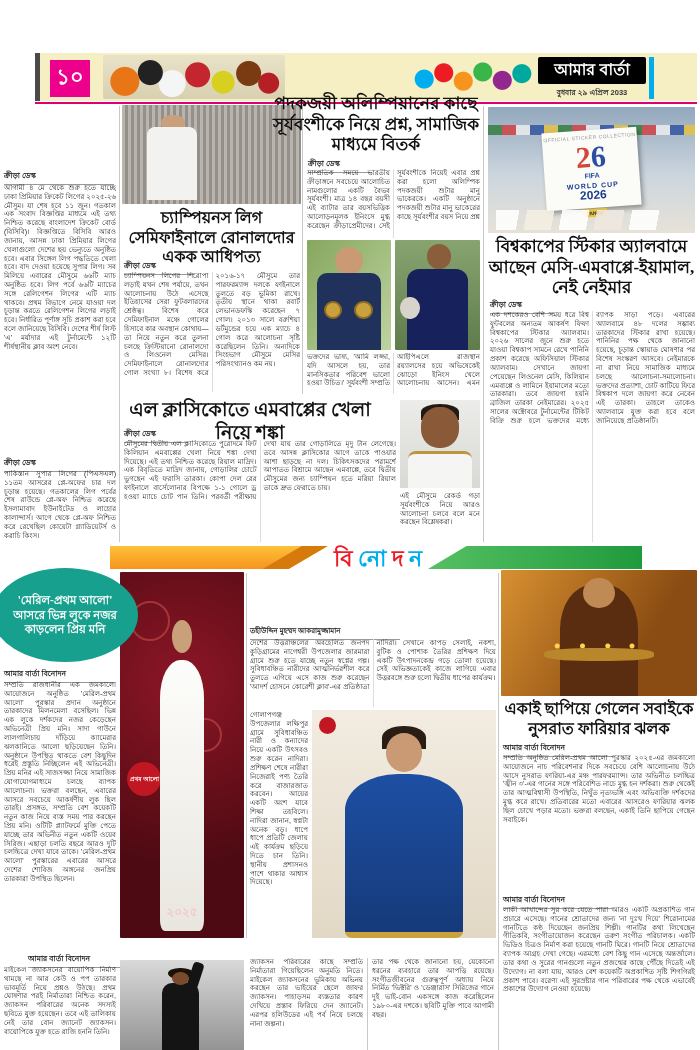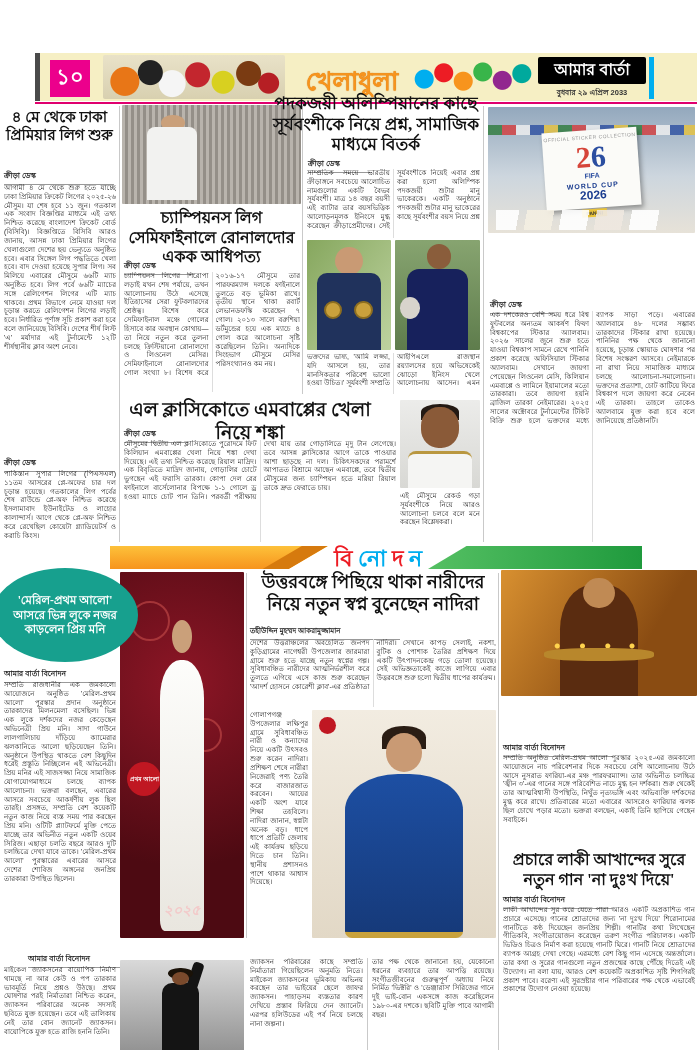--- a/index.html
+++ b/index.html
@@ -69,21 +69,21 @@
       background:linear-gradient(100deg, #fff 0 12%, transparent 12% 16%, #f4efe2 16% 30%, transparent 30% 34%, #fff 34% 48%, transparent 48% 52%, #efe8e0 52% 66%, transparent 66% 70%, #fff 70% 84%, transparent 84%); opacity:.9; }
   .ph-mbappe { background:linear-gradient(#ececea,#d8d8d4); }
   .ph-mbappe .head { position:absolute; left:26%; top:8%; width:48%; height:46%; background:#8a5a38; border-radius:46%; }
   .ph-mbappe .hair { position:absolute; left:26%; top:5%; width:48%; height:18%; background:#241a14; border-radius:50% 50% 0 0; }
   .ph-mbappe .jersey { position:absolute; left:10%; top:58%; width:80%; height:42%; background:#f5f5f3; border-top:3px solid #b9973f; border-radius:8px 8px 0 0; }
   .ph-priyo { background:radial-gradient(circle at 50% 30%, #8d1626, #4d0a12 70%); }
   .ph-priyo .ring { position:absolute; border:2px solid #b44; border-radius:50%; opacity:.7; }
   .ph-priyo .badge { position:absolute; background:#C01722; color:#fff; border-radius:50%; display:flex; align-items:center; justify-content:center; font-size:6px; font-weight:bold; text-align:center; }
   .ph-priyo .gown { position:absolute; left:32%; top:24%; width:36%; height:74%; background:linear-gradient(#fdfdfb,#e9e6df); border-radius:45% 45% 10% 10%/14% 14% 4% 4%; }
   .ph-priyo .head { position:absolute; left:42%; top:13%; width:16%; height:9%; background:#caa07a; border-radius:50%; }
-  .ph-priyo .yr { position:absolute; left:0; bottom:4%; width:100%; text-align:center; color:#f3c9c9; font-size:14px; font-weight:bold;font-style:italic; }
+  .ph-priyo .yr { position:absolute; left:0; bottom:4%; width:100%; text-align:center; color:#f3c9c9; font-size:12px; font-weight:bold; }
   .ph-nadira { background:linear-gradient(#f2ece1,#e2d8c6); }
   .ph-nadira .saree { position:absolute; left:18%; top:28%; width:64%; height:72%; background:linear-gradient(#1d4fa3,#163a7a); border-radius:45% 45% 6% 6%/22% 22% 4% 4%; border-bottom:6px solid #c9a23c; }
   .ph-nadira .head { position:absolute; left:40%; top:10%; width:20%; height:17%; background:#c99a74; border-radius:50%; }
   .ph-nadira .hair { position:absolute; left:38%; top:7%; width:24%; height:10%; background:#2a1d14; border-radius:50% 50% 0 0; }
   .ph-nadira .logo { position:absolute; left:4%; top:3%; width:17px; height:17px; background:#C01722; border-radius:50%; }
   .ph-nusrat { background:linear-gradient(120deg,#d89030,#8a4c12 70%),#8a4c12; }
   .ph-nusrat .fig { position:absolute; left:30%; top:12%; width:40%; height:88%; background:#5a2c10; border-radius:40% 40% 0 0; }
   .ph-nusrat .head { position:absolute; left:42%; top:6%; width:16%; height:24%; background:#c08a54; border-radius:50%; }
   .ph-nusrat .tray { position:absolute; left:22%; top:62%; width:56%; height:10%; background:#b8872c; border-radius:40%;
       box-shadow:0 -4px 0 0 rgba(255,180,60,.0); }
@@ -110,34 +110,32 @@
 </head>
 <body>
 
 <div class="page">
 
   <div class="abs banner" style="left:35px; top:45px; width:662px; height:48px;"></div>
   <div class="abs page-badge" style="left:50px; top:52px; width:40px; height:37px;">
     <span>১০</span>
   </div>
   <div class="abs balls" style="left:103px; top:47px; width:182px; height:44px;"></div>
-  <div class="abs sports-title" style="left:293px; top:54px; width:118px;">খেলাধুলা</div>
   <div class="abs athletes" style="left:412px; top:48px; width:122px; height:42px;"></div>
   <div class="abs masthead" style="left:538px; top:49px; width:108px; height:27px;">
     <span>আমার বার্তা</span>
   </div>
   <div class="abs date-line" style="left:538px; top:79px; width:108px;">বুধবার ২৯ এপ্রিল 2033</div>
   <div class="abs cyan-bar" style="left:649px; top:49px; width:5px; height:42px;"></div>
   <div class="abs red-rule" style="left:35px; top:94px; width:662px; height:2px;"></div>
 
   <div class="abs vline" style="left:119px; top:98px; height:436px;"></div>
   <div class="abs vline" style="left:302px; top:98px; height:288px;"></div>
   <div class="abs vline" style="left:483px; top:98px; height:436px;"></div>
 
-  <div class="abs headline" style="left:2px; top:100px; width:115px; font-size:15px;">৪ মে থেকে ঢাকা প্রিমিয়ার লিগ শুরু</div>
   <div class="abs byline" style="left:4px; top:162px; width:110px;">ক্রীড়া ডেস্ক</div>
   <div class="abs body-text" style="left:4px; top:176px; width:112px; height:208px;">আগামী ৪ মে থেকে শুরু হতে যাচ্ছে ঢাকা প্রিমিয়ার ক্রিকেট লিগের ২০২৫-২৬ মৌসুম। যা শেষ হবে ১১ জুন। গতকাল এক সংবাদ বিজ্ঞপ্তির মাধ্যমে এই তথ্য নিশ্চিত করেছে বাংলাদেশ ক্রিকেট বোর্ড (বিসিবি)। বিজ্ঞপ্তিতে বিসিবি আরও জানায়, আসন্ন ঢাকা প্রিমিয়ার লিগের খেলাগুলো দেশের ছয় ভেন্যুতে অনুষ্ঠিত হবে। এবার সিঙ্গেল লিগ পদ্ধতিতে খেলা হবে। বাদ দেওয়া হয়েছে সুপার লিগ। সব মিলিয়ে এবারের মৌসুমে ৬৬টি ম্যাচ অনুষ্ঠিত হবে। লিগ পর্বে ৬৬টি ম্যাচের সঙ্গে রেলিগেশন লিগের এটি ম্যাচ থাকবে। প্রথম বিভাগে নেমে যাওয়া দল চূড়ান্ত করতে রেলিগেশন লিগের লড়াই হবে। নির্ধারিত পূর্ণাঙ্গ সূচি প্রকাশ করা হবে বলে জানিয়েছে বিসিবি। দেশের শীর্ষ লিস্ট 'এ' মর্যাদার এই টুর্নামেন্টে ১২টি শীর্ষস্থানীয় ক্লাব অংশ নেবে।</div>
 
   <div class="abs byline" style="left:4px; top:449px; width:110px;">ক্রীড়া ডেস্ক</div>
   <div class="abs body-text" style="left:4px; top:462px; width:112px; height:72px;">পাকিস্তান সুপার লিগের (পিএসএল) ১১তম আসরের প্লে-অফের চার দল চূড়ান্ত হয়েছে। গতকালের লিগ পর্বের শেষ রাউন্ডে প্লে-অফ নিশ্চিত করেছে ইসলামাবাদ ইউনাইটেড ও লাহোর কালান্দার্স। আগে থেকে প্লে-অফ নিশ্চিত করে রেখেছিল কোয়েটা গ্ল্যাডিয়েটর্স ও করাচি কিংস।</div>
 
   <div class="abs photo ph-ronaldo" style="left:122px; top:97px; width:179px; height:99px;">
     <div class="head"></div>
     <div class="fig"></div>
   </div>
@@ -177,20 +175,21 @@
     <div class="album">
       <div class="toptext">OFFICIAL STICKER COLLECTION</div>
       <div class="big26"><span class="r">2</span><span class="b">6</span></div>
       <div class="fifa">FIFA</div>
       <div class="wc">WORLD CUP</div>
       <div class="yr">2026</div>
       <span class="panini">PANINI</span>
     </div>
     <div class="cards"></div>
   </div>
+  <div class="abs headline" style="left:488px; top:229px; width:207px; font-size:17px;">বিশ্বকাপের স্টিকার অ্যালবামে আছেন মেসি-এমবাপ্পে-ইয়ামাল, নেই নেইমার</div>
   <div class="abs byline" style="left:490px; top:291px; width:64px;">ক্রীড়া ডেস্ক</div>
   <div class="abs body-text cols-2" style="left:490px; top:303px; width:205px; height:231px;">এক দশকেরও বেশি সময় ধরে বিশ্ব ফুটবলের অন্যতম আকর্ষণ ফিফা বিশ্বকাপের স্টিকার অ্যালবাম। ২০২৬ সালের জুনে শুরু হতে যাওয়া বিশ্বকাপ সামনে রেখে পানিনি প্রকাশ করেছে অফিসিয়াল স্টিকার অ্যালবাম। সেখানে জায়গা পেয়েছেন লিওনেল মেসি, কিলিয়ান এমবাপ্পে ও লামিনে ইয়ামালের মতো তারকারা। তবে জায়গা হয়নি ব্রাজিল তারকা নেইমারের। ২০২৫ সালের অক্টোবরে টুর্নামেন্টের টিকিট বিক্রি শুরু হলে ভক্তদের মধ্যে ব্যাপক সাড়া পড়ে। এবারের অ্যালবামে ৪৮ দলের সম্ভাব্য তারকাদের স্টিকার রাখা হয়েছে। পানিনির পক্ষ থেকে জানানো হয়েছে, চূড়ান্ত স্কোয়াড ঘোষণার পর বিশেষ সংস্করণ আসবে। নেইমারকে না রাখা নিয়ে সামাজিক মাধ্যমে চলছে আলোচনা-সমালোচনা। ভক্তদের প্রত্যাশা, চোট কাটিয়ে ফিরে বিশ্বকাপ দলে জায়গা করে নেবেন এই তারকা। তাহলে তাকেও অ্যালবামে যুক্ত করা হবে বলে জানিয়েছে প্রতিষ্ঠানটি।</div>
 
   <div class="abs div-orange" style="left:110px; top:538px; width:218px; height:23px;">
     <div class="dk"></div>
   </div>
   <div class="abs div-green" style="left:428px; top:538px; width:214px; height:23px;"></div>
   <div class="abs binodon" style="left:326px; top:533px; width:104px;">
     <span class="l1">বি</span>
     <span class="l2">নো</span>
@@ -206,41 +205,40 @@
     <div class="ring" style="left:55%; top:40%; width:34px; height:34px;"></div>
     <div class="badge" style="left:6%; top:52%; width:34px; height:34px;">প্রথম আলো</div>
     <div class="head"></div>
     <div class="gown"></div>
     <div class="yr">২০২৫</div>
   </div>
   <div class="abs teal-ellipse" style="left:-8px; top:560px; width:146px; height:94px;">'মেরিল-প্রথম আলো' আসরে ভিন্ন লুকে নজর কাড়লেন প্রিয় মনি</div>
   <div class="abs byline" style="left:4px; top:660px; width:110px;">আমার বার্তা বিনোদন</div>
   <div class="abs body-text" style="left:4px; top:673px; width:112px; height:255px;">সম্প্রতি রাজধানীর এক জমকালো আয়োজনে অনুষ্ঠিত 'মেরিল-প্রথম আলো' পুরস্কার প্রদান অনুষ্ঠানে তারকাদের মিলনমেলা বসেছিল। ভিন্ন এক লুকে দর্শকদের নজর কেড়েছেন অভিনেত্রী প্রিয় মনি। সাদা গাউনে লালগালিচায় দাঁড়িয়ে ক্যামেরার ঝলকানিতে আলো ছড়িয়েছেন তিনি। অনুষ্ঠানে উপস্থিত থাকতে বেশ কিছুদিন ধরেই প্রস্তুতি নিচ্ছিলেন এই অভিনেত্রী। প্রিয় মনির এই সাজসজ্জা নিয়ে সামাজিক যোগাযোগমাধ্যমে চলছে ব্যাপক আলোচনা। ভক্তরা বলছেন, এবারের আসরে সবচেয়ে আকর্ষণীয় লুক ছিল তারই। প্রসঙ্গত, সম্প্রতি বেশ কয়েকটি নতুন কাজ নিয়ে ব্যস্ত সময় পার করছেন প্রিয় মনি। ওটিটি প্ল্যাটফর্মে মুক্তি পেতে যাচ্ছে তার অভিনীত নতুন একটি ওয়েব সিরিজ। এছাড়া চলতি বছরে আরও দুটি চলচ্চিত্রে দেখা যাবে তাকে। 'মেরিল-প্রথম আলো' পুরস্কারের এবারের আসরে দেশের শোবিজ অঙ্গনের জনপ্রিয় তারকারা উপস্থিত ছিলেন।</div>
 
-  <div class="abs headline" style="left:250px; top:564px; width:246px; font-size:18px;">উত্তরবঙ্গে পিছিয়ে থাকা নারীদের নিয়ে নতুন স্বপ্ন বুনেছেন নাদিরা</div>
   <div class="abs byline" style="left:250px; top:617px; width:150px; font-size:7px;">তহীউদ্দিন মুহম্মদ আকরামুজ্জামান</div>
   <div class="abs body-text cols-2" style="left:250px; top:631px; width:246px; height:68px;">দেশের উত্তরাঞ্চলের অবহেলিত জনপদ কুড়িগ্রামের নাগেশ্বরী উপজেলার জারমারা গ্রামে শুরু হতে যাচ্ছে নতুন স্বপ্নের গল্প। সুবিধাবঞ্চিত নারীদের আত্মনির্ভরশীল করে তুলতে এগিয়ে এসে কাজ শুরু করেছেন 'আদর্শ হোসনে কোরেশী ক্লাব'-এর প্রতিষ্ঠাতা নাদিরা। সেখানে কাপড় সেলাই, নকশা, বুটিক ও পোশাক তৈরির প্রশিক্ষণ দিয়ে একটি উৎপাদনকেন্দ্র গড়ে তোলা হয়েছে। সেই অভিজ্ঞতাকেই কাজে লাগিয়ে এবার উত্তরবঙ্গে শুরু হলো দ্বিতীয় ধাপের কার্যক্রম।</div>
   <div class="abs body-text" style="left:250px; top:703px; width:58px; height:225px;">গোলাপগঞ্জ উপজেলার লক্ষিপুর গ্রামে সুবিধাবঞ্চিত নারী ও কন্যাদের নিয়ে একটি উৎসবও শুরু করেন নাদিরা। প্রশিক্ষণ শেষে নারীরা নিজেরাই পণ্য তৈরি করে বাজারজাত করবেন। আয়ের একটি অংশ যাবে শিক্ষা তহবিলে। নাদিরা জানান, স্বপ্নটা অনেক বড়। ধাপে ধাপে প্রতিটি জেলায় এই কার্যক্রম ছড়িয়ে দিতে চান তিনি। স্থানীয় প্রশাসনও পাশে থাকার আশ্বাস দিয়েছে।</div>
   <div class="abs photo ph-nadira" style="left:312px; top:702px; width:184px; height:228px;">
     <div class="logo"></div>
     <div class="hair"></div>
     <div class="head"></div>
     <div class="saree"></div>
   </div>
 
   <div class="abs photo ph-nusrat" style="left:501px; top:562px; width:196px; height:126px;">
     <div class="fig"></div>
     <div class="head"></div>
     <div class="flames"></div>
     <div class="tray"></div>
   </div>
+  <div class="abs headline" style="left:501px; top:691px; width:196px; font-size:16px;">একাই ছাপিয়ে গেলেন সবাইকে নুসরাত ফারিয়ার ঝলক</div>
   <div class="abs byline" style="left:503px; top:734px; width:110px;">আমার বার্তা বিনোদন</div>
   <div class="abs body-text" style="left:503px; top:746px; width:192px; height:90px;">সম্প্রতি অনুষ্ঠিত মেরিল-প্রথম আলো পুরস্কার ২০২৫-এর জমকালো আয়োজনে নাচ পরিবেশনার দিকে সবচেয়ে বেশি আলোচনায় উঠে আসে নুসরাত ফারিয়া-এর মঞ্চ পারফরম্যান্স। তার অভিনীত চলচ্চিত্র 'জ্বীন ৩'-এর গানের সঙ্গে পরিবেশিত নাচে মুগ্ধ হন দর্শকরা। শুরু থেকেই তার আত্মবিশ্বাসী উপস্থিতি, নিখুঁত নৃত্যভঙ্গি এবং অভিব্যক্তি দর্শকদের মুগ্ধ করে রাখে। প্রতিবারের মতো এবারের আসরেও ফারিয়ার ঝলক ছিল চোখে পড়ার মতো। ভক্তরা বলছেন, একাই তিনি ছাপিয়ে গেছেন সবাইকে।</div>
 
-  <div class="abs headline" style="left:501px; top:842px; width:196px; font-size:16px;">প্রচারে লাকী আখান্দের সুরে নতুন গান 'না দুঃখ দিয়ে'</div>
   <div class="abs byline" style="left:503px; top:886px; width:110px;">আমার বার্তা বিনোদন</div>
   <div class="abs body-text" style="left:503px; top:898px; width:192px; height:148px;">লাকী আখান্দের সুর করে যেতে পারা আরও একটি অপ্রকাশিত গান প্রচারে এসেছে। গানের শ্রোতাদের জন্য 'না দুঃখ দিয়ে' শিরোনামের গানটিতে কণ্ঠ দিয়েছেন জনপ্রিয় শিল্পী। গানটির কথা লিখেছেন গীতিকবি, সংগীতায়োজন করেছেন তরুণ সংগীত পরিচালক। একটি ভিডিও চিত্রও নির্মাণ করা হয়েছে গানটি ঘিরে। গানটি নিয়ে শ্রোতাদের ব্যাপক আগ্রহ দেখা গেছে। এরমধ্যে বেশ কিছু গান এসেছে অন্তর্জালে। তার কথা ও সুরের গানগুলো নতুন প্রজন্মের কাছে পৌঁছে দিতেই এই উদ্যোগ। না বলা যায়, আরও বেশ কয়েকটি অপ্রকাশিত সৃষ্টি শিগগিরই প্রকাশ পাবে। বরেণ্য এই সুরস্রষ্টার গান পরিবারের পক্ষ থেকে এভাবেই প্রকাশের উদ্যোগ নেওয়া হয়েছে।</div>
 
   <div class="abs byline" style="left:28px; top:945px; width:100px;">আমার বার্তা বিনোদন</div>
   <div class="abs body-text" style="left:4px; top:958px; width:112px; height:88px;">মাইকেল জ্যাকসনের বায়োপিক নির্মাণ থামছে না আর কেউ ও পপ তারকার ভাবমূর্তি নিয়ে প্রশ্নও উঠছে। প্রথম ঘোষণার পরই নির্মাতারা নিশ্চিত করেন, জ্যাকসন পরিবারের অনেক সদস্যই ছবিতে যুক্ত হয়েছেন। তবে এই তালিকায় নেই তার বোন জ্যানেট জ্যাকসন। বায়োপিকে যুক্ত হতে রাজি হননি তিনি।</div>
   <div class="abs photo ph-jackson" style="left:120px; top:952px; width:124px; height:96px;">
     <div class="arm"></div>
     <div class="fig"></div>
     <div class="hair"></div>
     <div class="head"></div>

